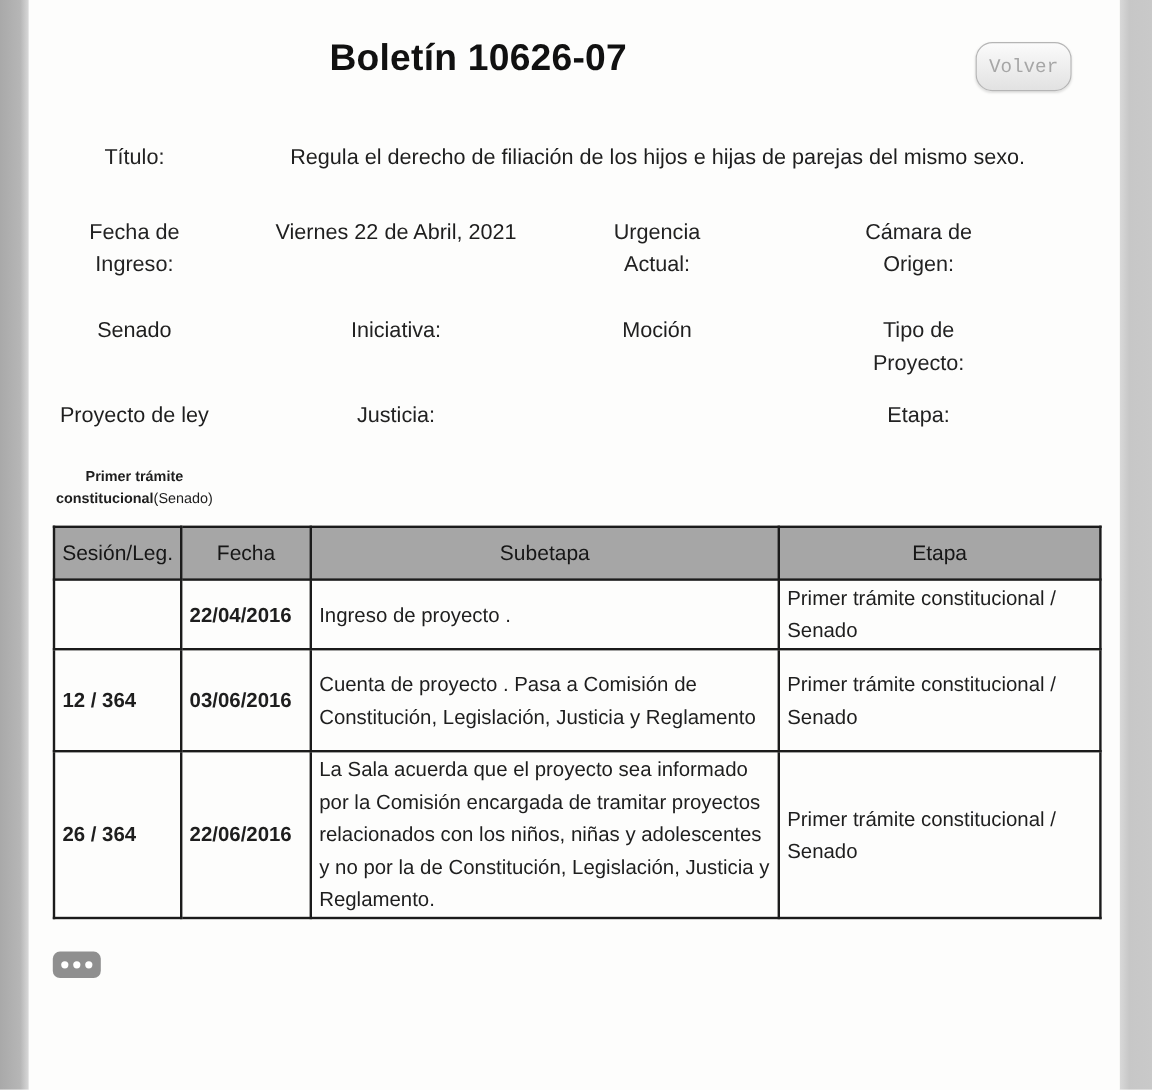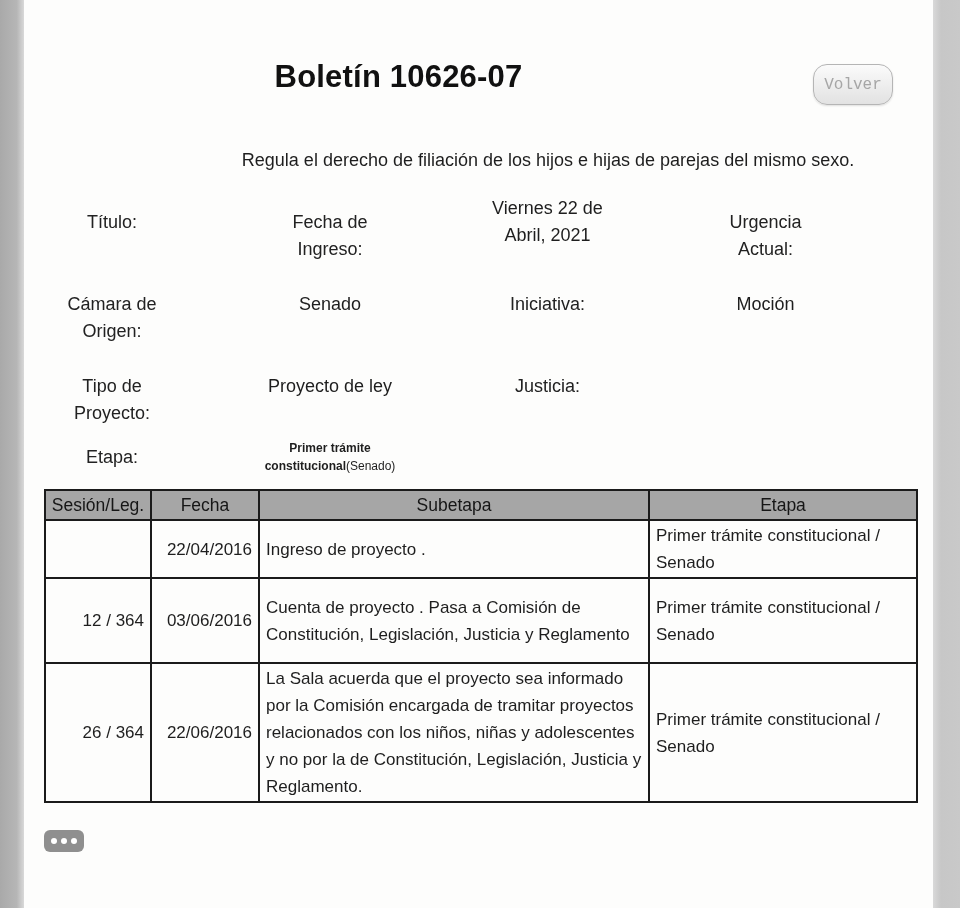--- a/index.html
+++ b/index.html
@@ -12,21 +12,21 @@
     overflow: hidden;
   }
   
   .edge-strip { position: absolute; top: 0; bottom: 0; }
   .edge-left  { left: 0;  width: 24px; background: linear-gradient(90deg,#a9a9a9 0%,#b6b6b6 70%,#d9d9d9 100%); }
   .edge-right { right: 0; width: 27px; background: linear-gradient(90deg,#d9d9d9 0%,#c7c7c7 30%,#c9c9c9 100%); }
 
   .sheet { position: absolute; left: 24px; right: 27px; top: 0; bottom: 0; background: #fdfdfc; padding-top: 30px; }
 
   
-  .hdr { display: flex; align-items: flex-start; padding: 0 40px 0 20px; margin-bottom: 34px; margin-top: 29px; }
+  .hdr { display: flex; align-items: flex-start; padding: 0 40px 0 20px; margin-bottom: 34px; }
   .hdr-title-wrap { flex: 1 1 auto; text-align: center; padding-right: 60px; }
   .page-title { font-size: 31px; font-weight: 700; letter-spacing: 0.2px; color: #111; }
   .btn-volver {
     flex: 0 0 auto;
     width: 80px; height: 41px; margin-top: 5px;
     border: 1px solid #b5b5b5; border-radius: 14px;
     background: linear-gradient(180deg,#fbfbfb 0%,#ededed 55%,#e2e2e2 100%);
     color: #a6a6a6; font-size: 16px; font-family: Liberation Mono, monospace;
     box-shadow: 0 1px 2px rgba(0,0,0,0.12);
     cursor: pointer;
@@ -56,30 +56,30 @@
 
   
   table.hist {
     border-collapse: collapse;
     width: 872px; margin-left: 20px; margin-top: 2px;
     font-size: 17px; table-layout: fixed;
   }
   table.hist th, table.hist td { border: 2px solid #1b1b1b; }
   table.hist th {
     background: #a6a6a6; color: #161616; font-weight: 400;
-    height: 30px; padding: 1px 4px; text-align: center; font-size: 17.5px;
+    height: 44px; padding: 1px 4px; text-align: center; font-size: 17.5px;
   }
   table.hist td {
     background: #fdfdfc; padding: 1px 6px; line-height: 27px; vertical-align: middle;
   }
   .col-sesion { width: 106px; }
   .col-fecha  { width: 108px; }
   .col-sub    { width: 390px; }
   .col-etapa  { width: 268px; }
-  td.c { text-align: right; }
+  td.c { text-align: left; font-weight: bold; }
   td.l { text-align: left; }
   tr.row1 td { height: 58px; }
   tr.row2 td { height: 85px; }
   tr.row3 td { height: 135px; }
 
   
   .more-pill {
     margin: 27px 0 0 20px;
     width: 40px; height: 22px; border: none; border-radius: 6px;
     background: #8f8f8f;
@@ -98,22 +98,22 @@
 
   <div class="hdr">
     <div class="hdr-title-wrap">
       <span class="page-title">Boletín 10626-07</span>
     </div>
     <button class="btn-volver">Volver</button>
   </div>
 
   <div class="form-grid">
 
+    <div class="cell r1 label">Título:</div>
     <div class="cell r1 span3">Regula el derecho de filiación de los hijos e hijas de parejas del mismo sexo.</div>
-    <div class="cell r1 label">Título:</div>
 
     <div class="cell r label">
         <span class="lbl-narrow">Fecha de Ingreso:</span>
       </div>
     <div class="cell r">Viernes 22 de Abril, 2021</div>
     <div class="cell r label">
         <span class="lbl-narrow">Urgencia Actual:</span>
       </div>
 
     <div class="cell r label">

